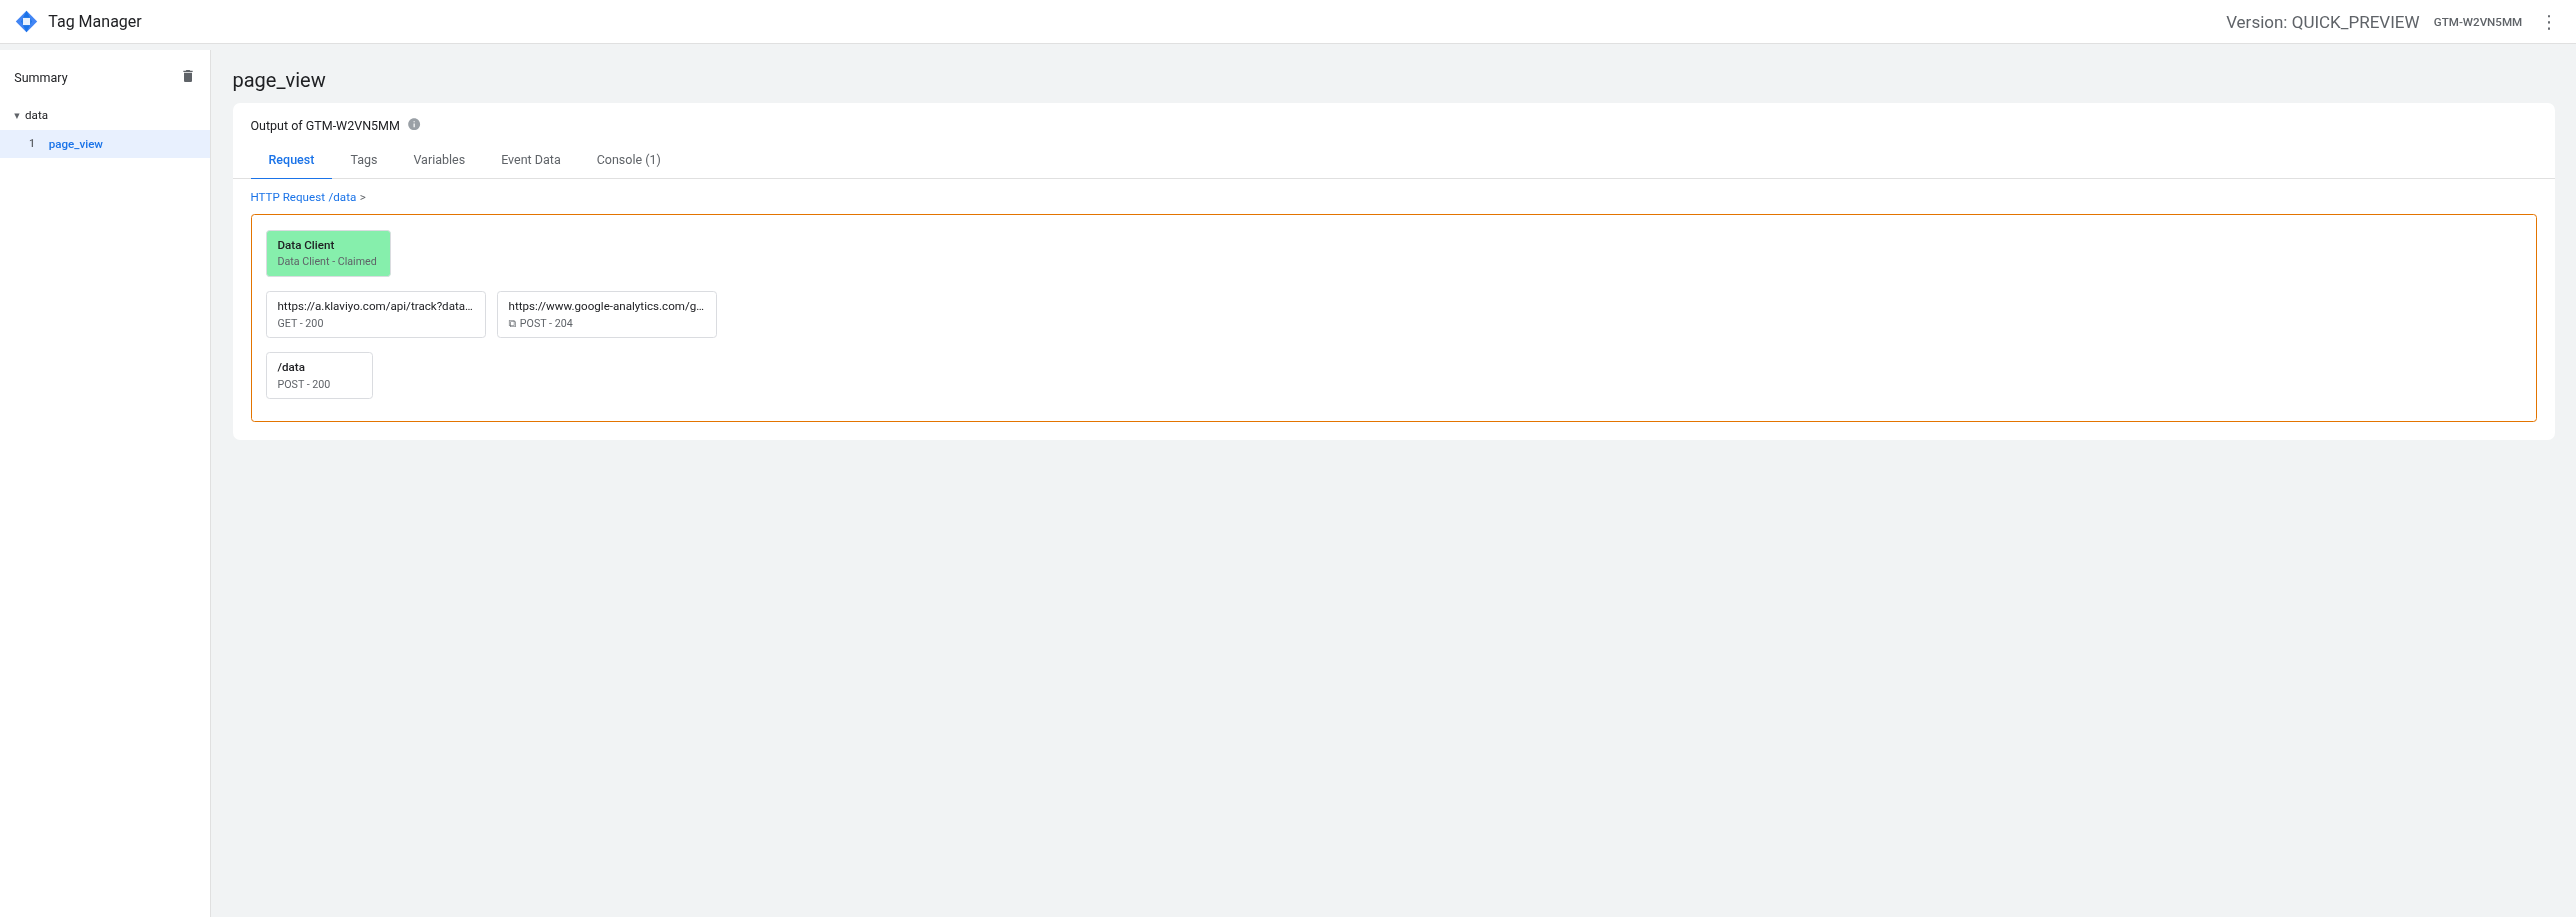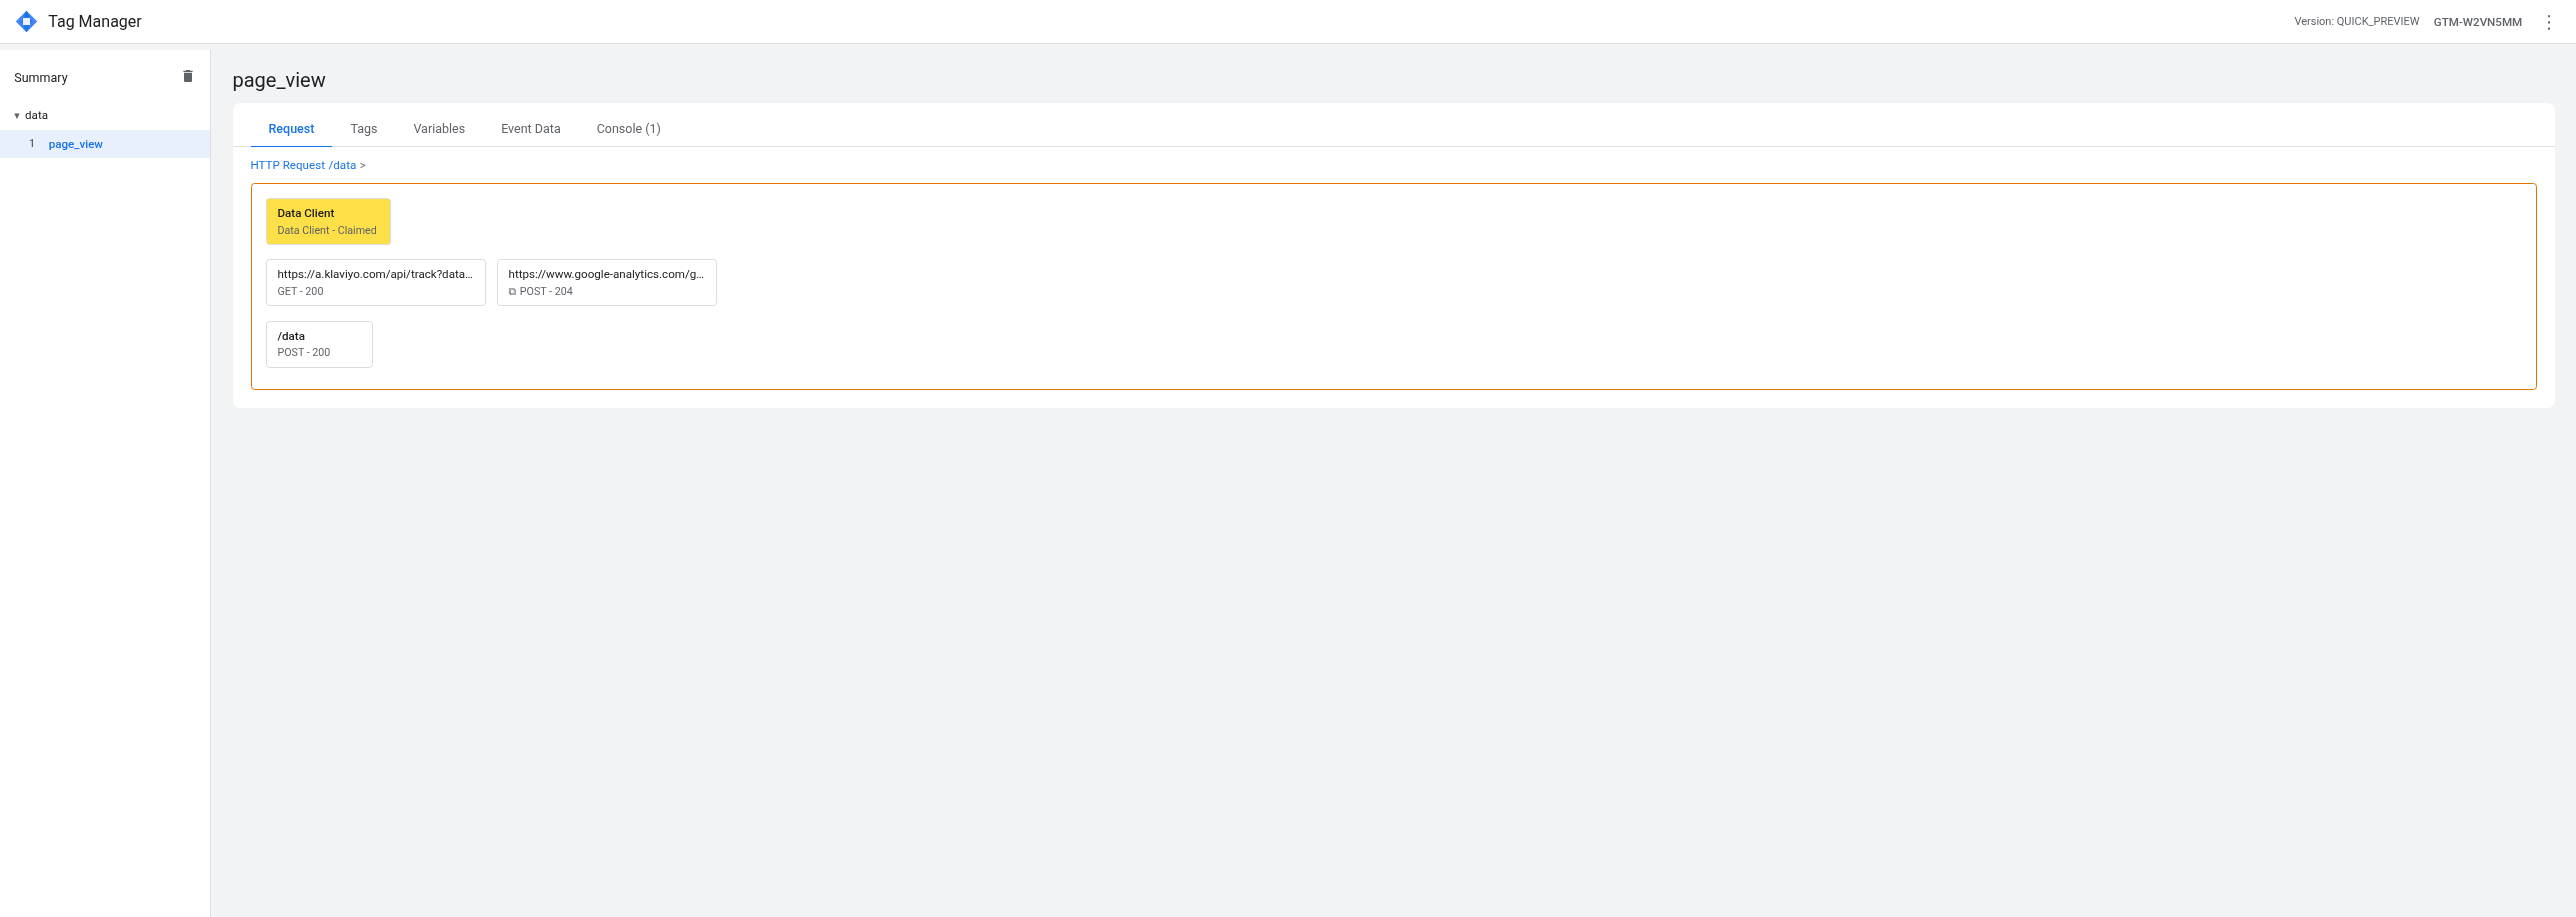--- a/index.html
+++ b/index.html
@@ -29,21 +29,21 @@
       color: #202124;
     }
     .header-right {
       display: flex;
       align-items: center;
       gap: 14.3px;
       font-size: 11.6px;
       color: #5f6368;
     }
     .header-version {
-      font-size: 11px;
+      font-size: 17px;
       color: #5f6368;
     }
     .header-container-id {
       font-size: 11.6px;
       color: #5f6368;
       font-weight: 500;
     }
     .header-more-icon {
       cursor: pointer;
       font-size: 18px;
@@ -228,21 +228,21 @@
       color: #9aa0a6;
       cursor: pointer;
     }
     .request-card {
       display: inline-block;
       border: 0.9px solid #dadce0;
       border-radius: 3.6px;
       padding: 7.2px 10.7px;
       min-width: 125px;
       margin-bottom: 14.3px;
-      background: #fde047;
+      background: #86efac;
     }
     .request-card-title {
       font-size: 11.6px;
       color: #202124;
       font-weight: 500;
       margin-bottom: 3.6px;
     }
     .request-card-subtitle {
       font-size: 10.7px;
       color: #5f6368;
@@ -358,20 +358,28 @@
     </div>
   </nav>
 
   <main class="main">
     <div class="page-header">
       <h1 class="page-title">page_view</h1>
     </div>
 
     <div class="content-card">
 
+      <div class="output-header">
+        <span>Output of GTM-W2VN5MM</span>
+        <span class="output-info-icon">
+          <svg width="14.3" height="14.3" viewBox="0 0 24 24" fill="none" xmlns="http://www.w3.org/2000/svg">
+            <path d="M12 2C6.48 2 2 6.48 2 12s4.48 10 10 10 10-4.48 10-10S17.52 2 12 2zm1 15h-2v-6h2v6zm0-8h-2V7h2v2z" fill="#9aa0a6"></path>
+          </svg>
+        </span>
+      </div>
 
       <div class="tabs">
         <div class="tab active">Request</div>
         <div class="tab">Tags</div>
         <div class="tab">Variables</div>
         <div class="tab">Event Data</div>
         <div class="tab">Console (1)</div>
       </div>
 
       <div class="breadcrumb">

